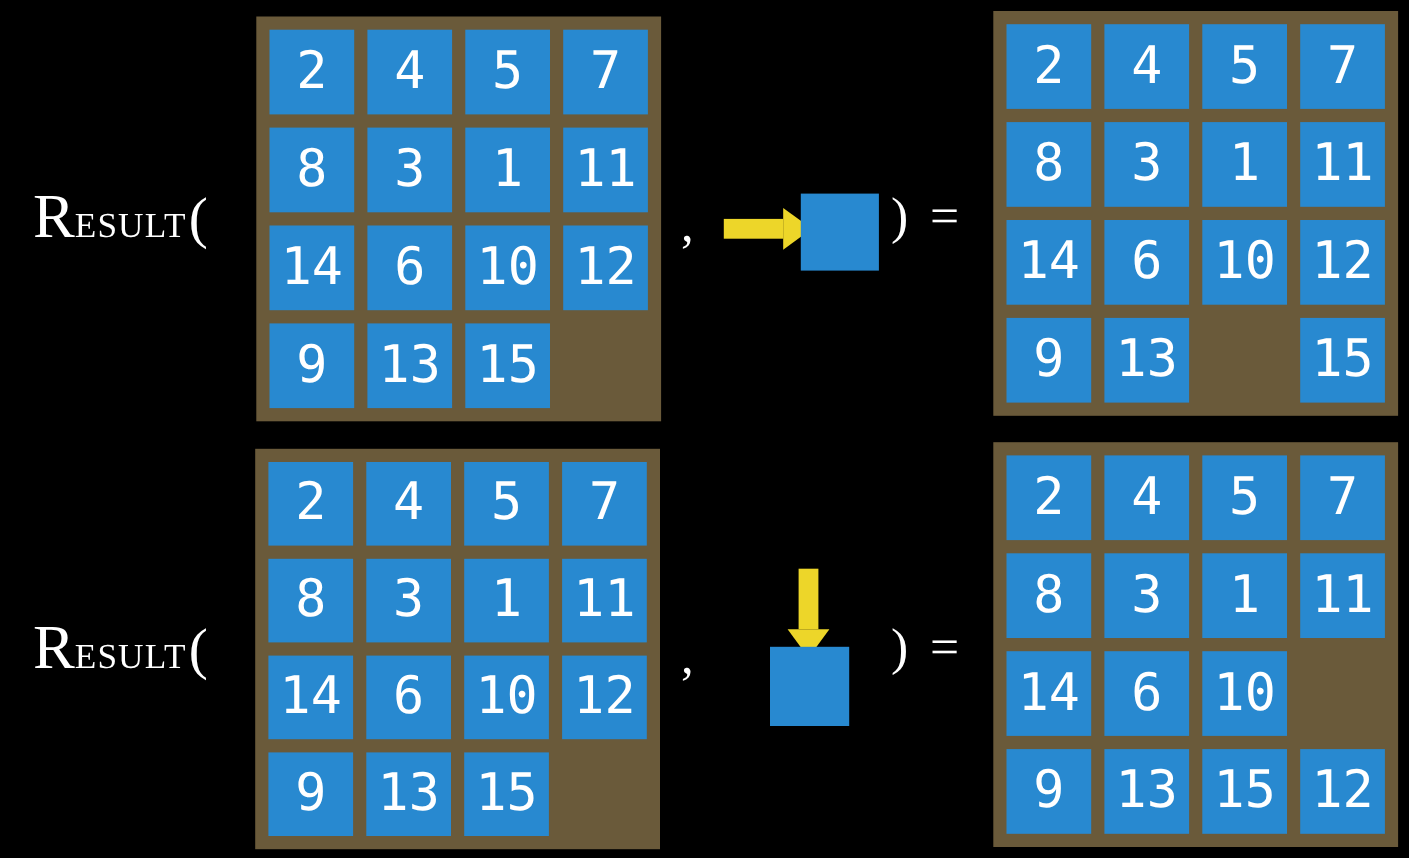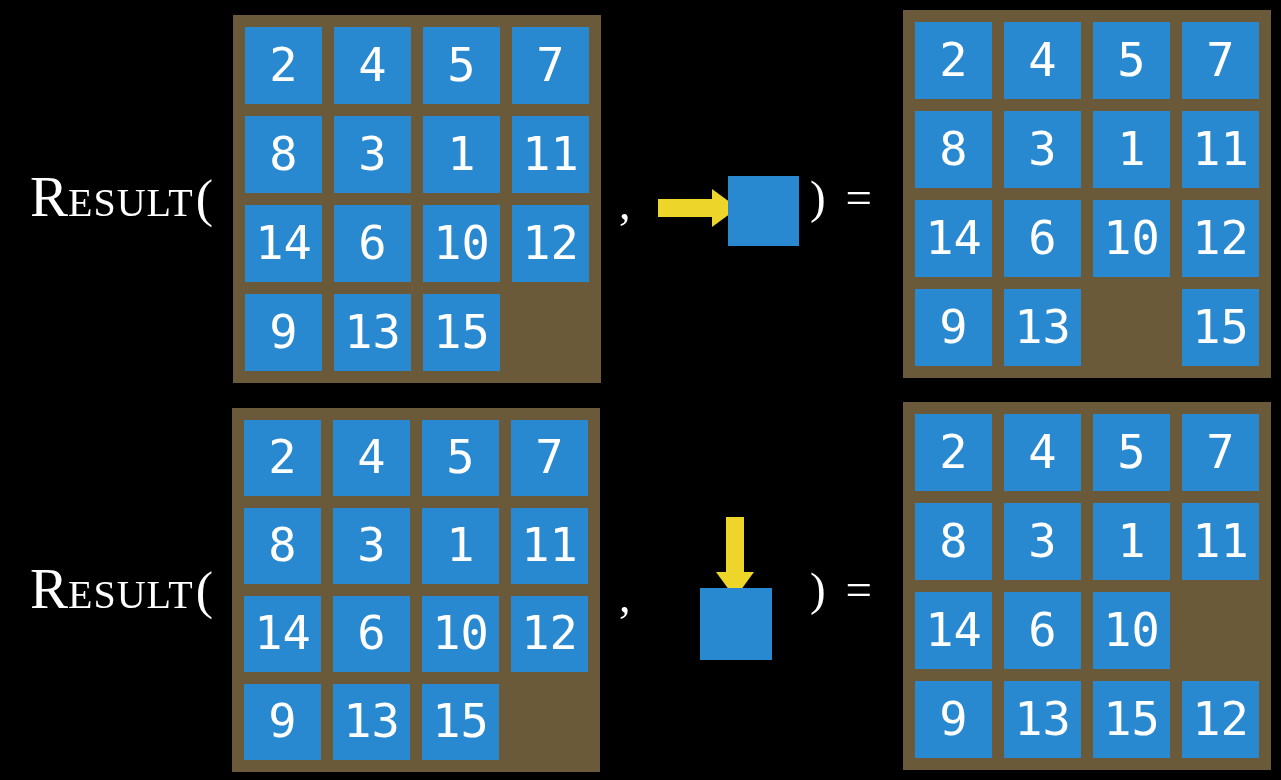--- a/index.html
+++ b/index.html
@@ -18,21 +18,21 @@
 
   
   .fn {
     position: absolute;
     left: 30px;
     color: var(--text, #fff);
     line-height: 1;
     white-space: nowrap;
   }
   .fn-big   { font-size: 57px; }
-  .fn-small { font-size: 40px; letter-spacing: 1px; }
+  .fn-small { font-size: 32px; letter-spacing: 1px; }
   .fn-paren { font-size: 52px; margin-left: 2px; }
   .fn1 { top: 168px; }
   .fn2 { top: 560px; }
 
   
   .board {
     position: absolute;
     width: 368px;
     height: 368px;
     box-sizing: border-box;

